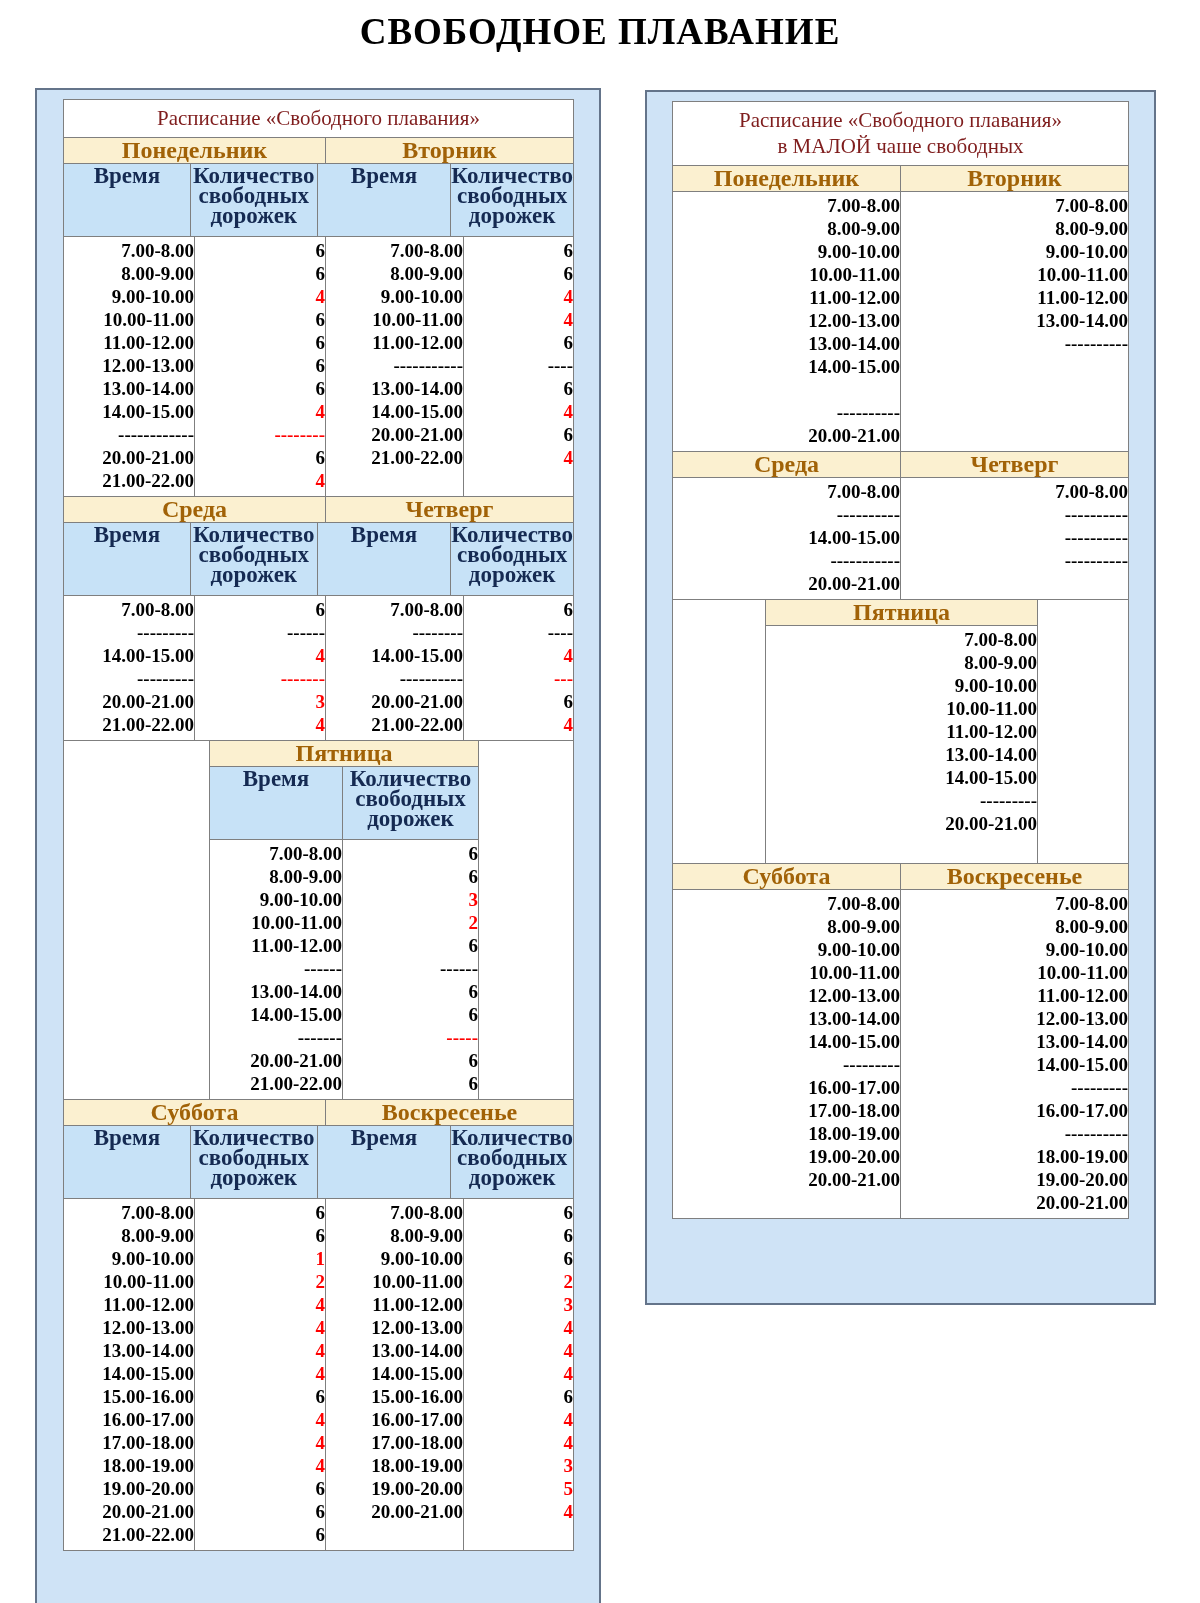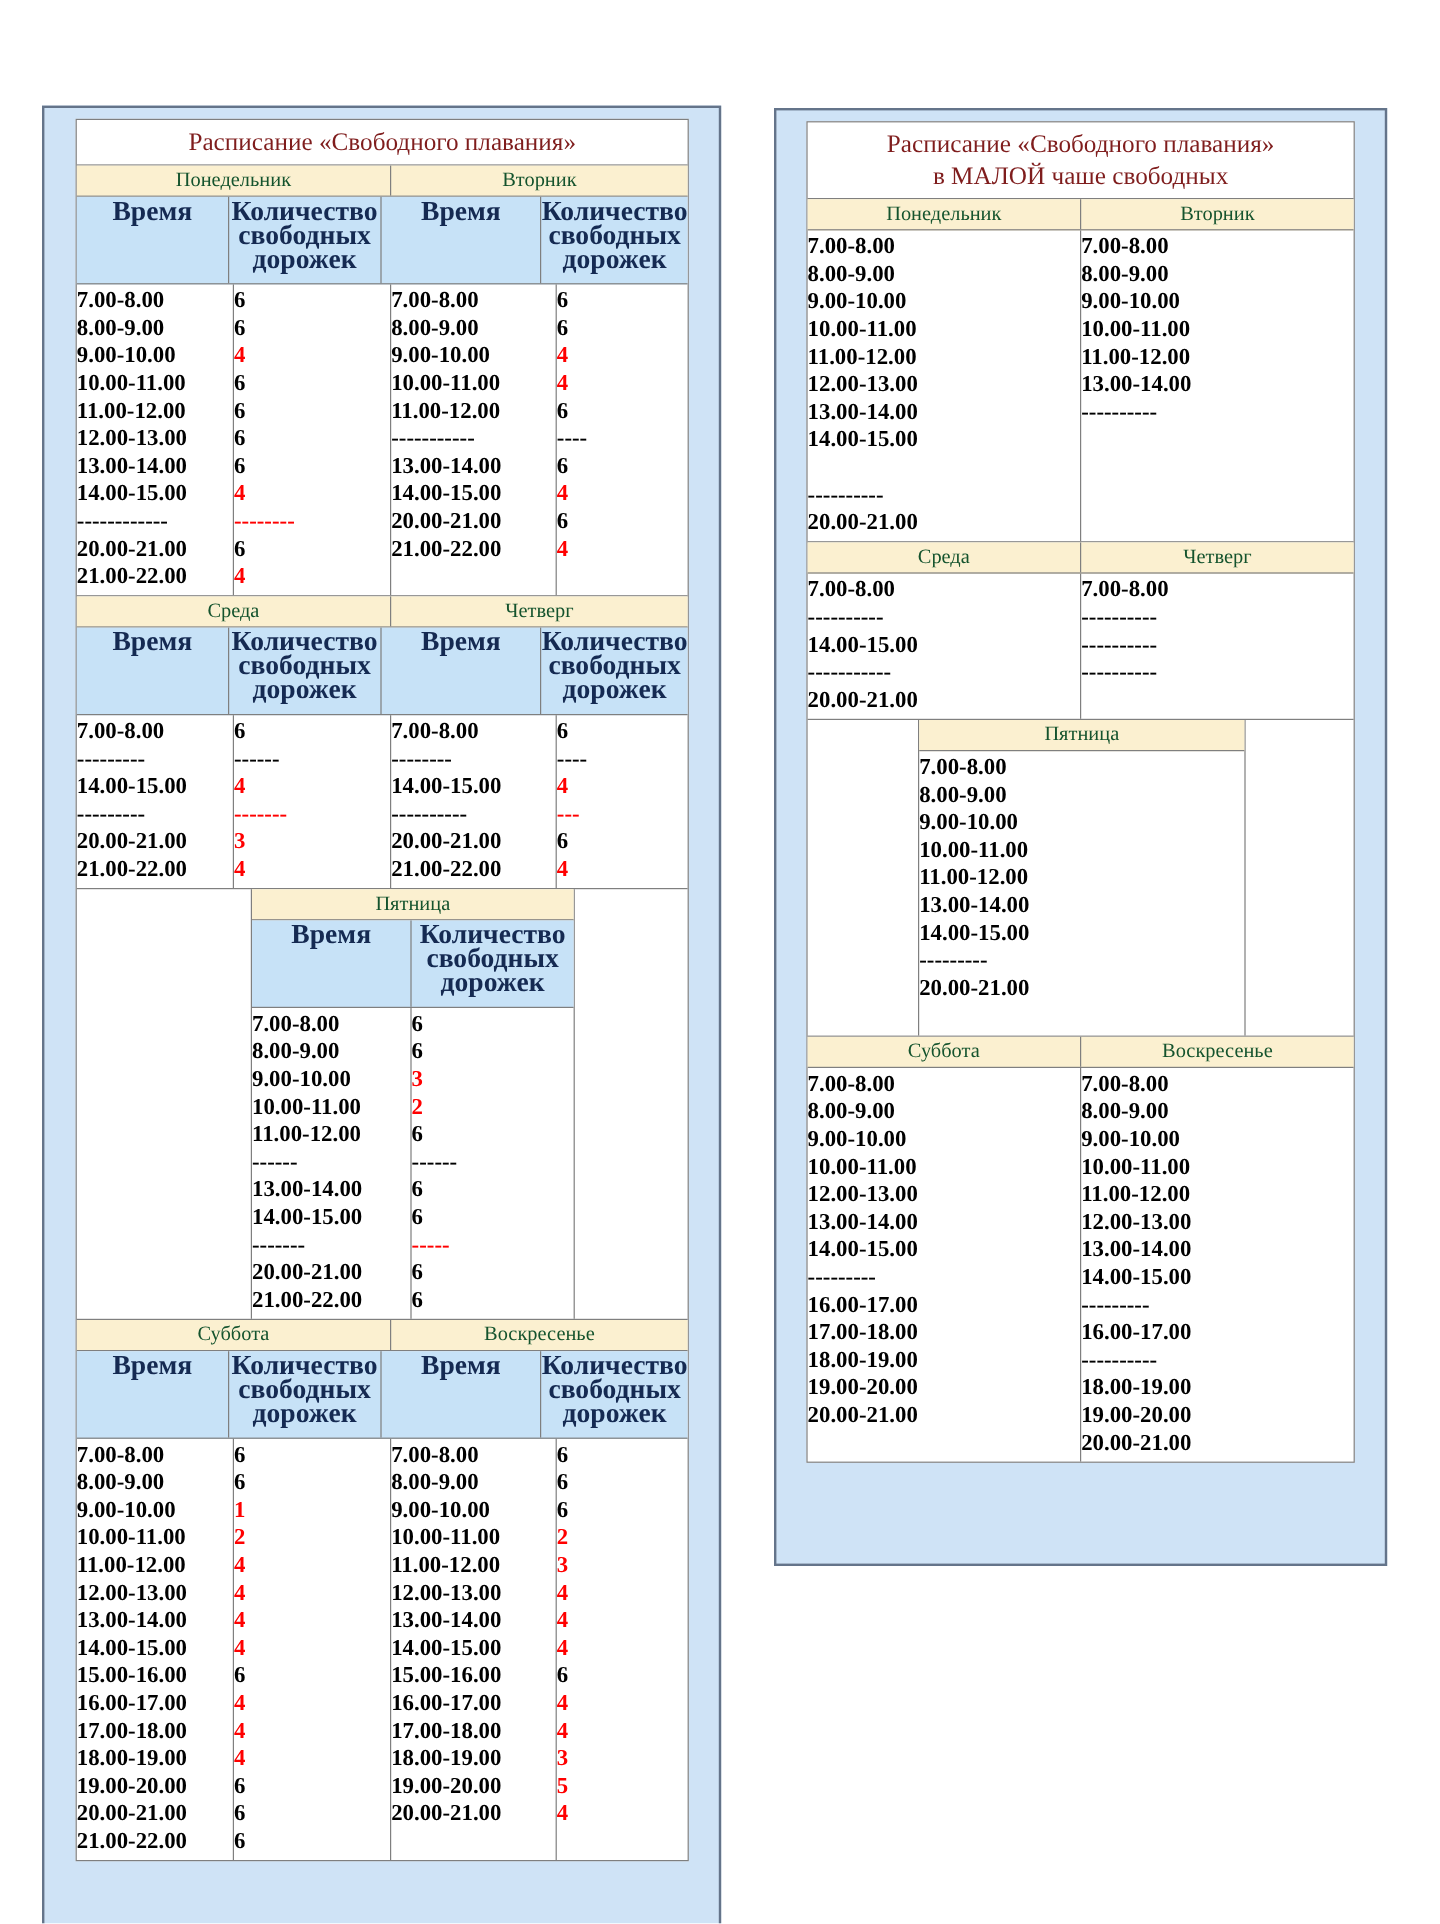--- a/index.html
+++ b/index.html
@@ -18,31 +18,31 @@
   .sheet.big{width:511px;}
   .sheet.small{width:457px;}
 
   .sheet-title{text-align:center;padding:5px 0 6px;}
   .sheet-title .tl{font-size:21px;font-weight:normal;line-height:26px;color:#7f1d1d;}
 
   .sec{border-top:1px solid #7f7f7f;}
 
   
   .day-row{display:flex;background:#fbf0d0;border-bottom:1px solid #7f7f7f;}
-  .day-cell{box-sizing:border-box;text-align:center;font-size:17px;font-weight:normal;
-            line-height:22px;padding:1px 0 2px;color:#14532d;}
+  .day-cell{box-sizing:border-box;text-align:center;font-size:24px;font-weight:bold;
+            line-height:22px;padding:1px 0 2px;color:#a16207;}
 
   
   .hdr-row{display:flex;background:#c7e2f7;border-bottom:1px solid #7f7f7f;}
   .hdr-cell{box-sizing:border-box;height:72px;text-align:center;font-size:23px;
             font-weight:bold;line-height:20px;padding-top:2px;color:#152a52;}
 
   
   .data-row{display:flex;}
-  .data-col{box-sizing:border-box;text-align:left;padding:2px 0 4px;}
+  .data-col{box-sizing:border-box;text-align:right;padding:2px 0 4px;}
   .line{font-size:19px;font-weight:bold;line-height:23px;min-height:23px;color:#000;
         white-space:nowrap;}
   .line.red{color:#ff0000;}
 
   
   .big .c1{width:131px;border-right:1px solid #7f7f7f;}
   .big .c2{width:131px;border-right:1px solid #7f7f7f;}
   .big .c3{width:138px;border-right:1px solid #7f7f7f;}
   .big .c4{flex:1;}
   .big .d1{width:262px;border-right:1px solid #7f7f7f;}
@@ -62,20 +62,21 @@
   .small .half2{flex:1;}
   .small .fri-spacer-l{width:76px;}
   .small .fri-box{width:273px;}
   .small .fri-spacer-r{flex:1;}
   .small .fri-box .data-col{padding-bottom:28px;}
 </style>
 </head>
 <body>
 
 <div class="page">
+  <h1 class="page-title">СВОБОДНОЕ ПЛАВАНИЕ</h1>
 
   <section class="panel panel-left">
     <div class="sheet big">
       <div class="sheet-title">
         <div class="tl">Расписание «Свободного плавания»</div>
       </div>
       <div id="big-sections">
           <section class="sec">
             <div class="day-row">
               <div class="day-cell d1">Понедельник</div>

